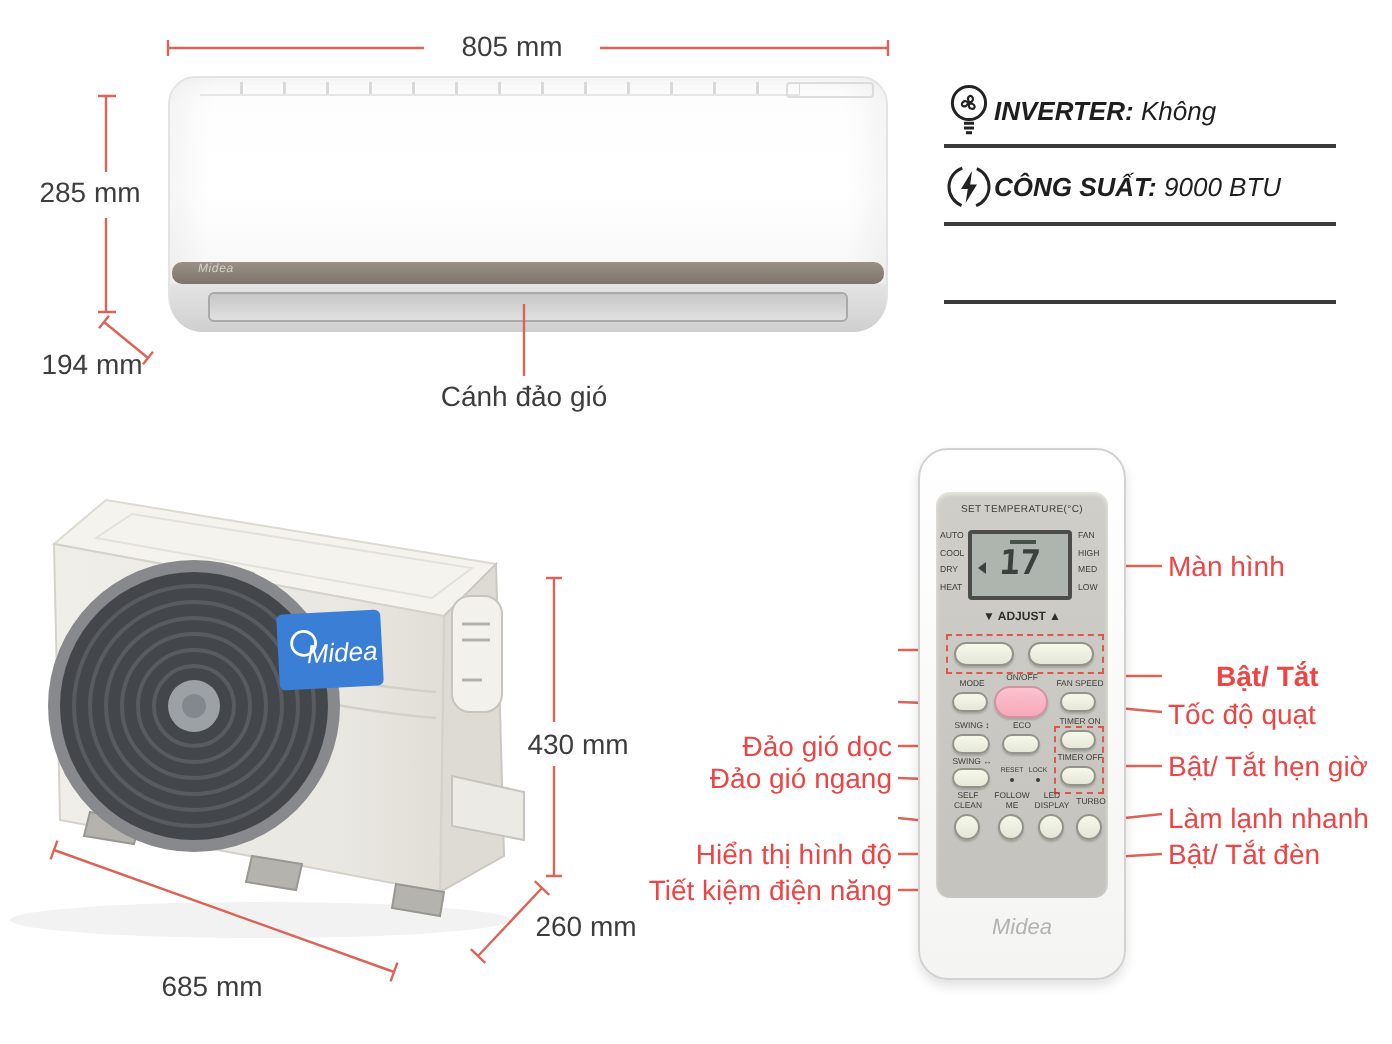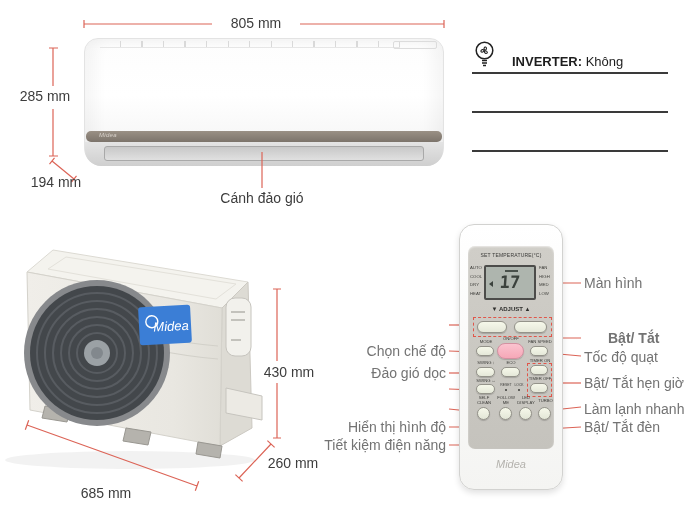--- a/index.html
+++ b/index.html
@@ -1,20 +1,20 @@
 <!DOCTYPE html>
 <html><head>
 <meta charset="utf-8">
 <style>
   * { margin:0; padding:0; box-sizing:border-box; }
   body { background:#ffffff; font-family:"Liberation Sans", sans-serif; }
   #stage { position:relative; width:696px; height:522px; background:#ffffff; overflow:hidden; }
   .abs { position:absolute; }
   .dim-text { font-size:14px; color:#3d3d3d; text-align:center; line-height:15px; }
-  .callout { font-size:14px; color:#737373; line-height:16px; white-space:nowrap; }
+  .callout { font-size:14px; color:#ef4444; line-height:16px; white-space:nowrap; }
   .callout.left { text-align:right; }
   svg.overlay { position:absolute; left:0; top:0; pointer-events:none; }
 
   
   .iu-body { left:84px; top:38px; width:360px; height:128px;
     background:linear-gradient(180deg,#fdfdfd 0%,#ffffff 45%,#f4f4f4 90%,#ededed 100%);
     border:1px solid #e3e3e3; border-radius:14px 14px 18px 18px;
     box-shadow: inset -10px 0 14px rgba(0,0,0,0.04), inset 10px 0 14px rgba(0,0,0,0.04); }
   .iu-vents { left:100px; top:41px; width:300px; height:7px;
     background:repeating-linear-gradient(90deg, transparent 0 20px, #d9d9d9 20px 21.5px);
@@ -22,21 +22,21 @@
   .iu-vent-box { left:393px; top:41px; width:44px; height:8px; border:1px solid #dcdcdc; border-radius:2px; }
   .iu-strip { left:86px; top:131px; width:356px; height:11px;
     background:linear-gradient(180deg,#9a9085,#7c746b); border-radius:5px; }
   .iu-logo { left:99px; top:132px; font-size:6px; font-style:italic; color:#d8d2cb; letter-spacing:0.3px; }
   .iu-panel { left:85px; top:142px; width:358px; height:24px;
     background:linear-gradient(180deg,#e4e4e4,#cfcfcf); border-radius:0 0 16px 16px; }
   .iu-blade { left:104px; top:146px; width:320px; height:15px; border:1px solid #a9a9a9; border-radius:3px;
     background:linear-gradient(180deg,#c8c8c8,#e0e0e0); }
 
   
-  .spec-row { display:flex; align-items:flex-end; gap:15px; left:472px; width:200px; }
+  .spec-row { display:flex; align-items:center; gap:0; left:472px; width:200px;font-style:italic; }
   .spec-text { font-size:13px; color:#1e1e1e; white-space:nowrap; }
   .spec-label { font-weight:bold; }
   .spec-sep { left:472px; width:196px; height:2px; background:#3a3a3a; }
 
   
   .rc-body { left:459px; top:224px; width:104px; height:266px; background:linear-gradient(180deg,#ffffff,#f4f4f2);
     border:1px solid #d2d2d0; border-radius:15px; box-shadow:0 3px 6px rgba(0,0,0,0.12); }
   .rc-panel { left:468px; top:246px; width:86px; height:203px; border-radius:7px;
     background:linear-gradient(180deg,#d0cec8,#c5c3bd); box-shadow:inset 0 1px 2px rgba(255,255,255,0.6); }
   .rc-header { left:466px; top:252px; width:90px; text-align:center; font-size:5px; color:#3a3a38; letter-spacing:0.2px; }
@@ -144,40 +144,47 @@
       <path d="M449,373 H476"></path>
       <path d="M449,389 L476,390"></path>
       <path d="M449,409 L478,412"></path>
       <path d="M449,427 H498 L505,420"></path>
       <path d="M449,445 H512 V379"></path>
     </g>
   </svg>
 
   <div class="abs dim-text" style="left:224px;top:16px;width:64px;">805 mm</div>
   <div class="abs dim-text" style="left:16px;top:89px;width:58px;">285 mm</div>
-  <div class="abs dim-text" style="left:26px;top:175px;width:60px;text-align:center;">194 mm</div>
+  <div class="abs dim-text" style="left:16px;top:175px;width:60px;text-align:center;">194 mm</div>
   <div class="abs dim-text" style="left:204px;top:191px;width:116px;">Cánh đảo gió</div>
   <div class="abs dim-text" style="left:76px;top:450px;width:60px;margin-top:36px;">685 mm</div>
   <div class="abs dim-text" style="left:264px;top:456px;width:58px;">260 mm</div>
   <div class="abs dim-text" style="left:261px;top:365px;width:56px;">430 mm</div>
 
   <div class="abs spec-row" style="top:41px;height:28px;">
     <svg width="25" height="29" viewBox="0 0 25 29">
       <circle cx="12.5" cy="10.5" r="8.3" fill="none" stroke="#222" stroke-width="1.5"></circle>
       <g fill="none" stroke="#222" stroke-width="1.1">
         <path d="M12.5 10 C11 7.4 13.6 5.8 14.4 8 C14.8 9.4 13.6 10.4 12.5 10 Z"></path>
         <path d="M12.5 10 C11 7.4 13.6 5.8 14.4 8 C14.8 9.4 13.6 10.4 12.5 10 Z" transform="rotate(120 12.5 10.5)"></path>
         <path d="M12.5 10 C11 7.4 13.6 5.8 14.4 8 C14.8 9.4 13.6 10.4 12.5 10 Z" transform="rotate(240 12.5 10.5)"></path>
       </g>
       <path d="M10 20.6 h5 M10 23 h5 M11 25.4 h3" stroke="#222" stroke-width="1.5"></path>
     </svg>
     <div class="spec-text"><span class="spec-label">INVERTER:</span> <span>Không</span></div>
   </div>
   <div class="abs spec-sep" style="top:72px;"></div>
 
+  <div class="abs spec-row" style="top:79px;height:28px;">
+    <svg width="25" height="25" viewBox="0 0 25 25">
+      <circle cx="12.5" cy="12.5" r="10" fill="none" stroke="#222" stroke-width="1.5" stroke-dasharray="24 7.4" stroke-dashoffset="12"></circle>
+      <path d="M14 4.5 L8.5 13.5 h3.4 L10.8 20.5 L16.5 11.2 h-3.4 Z" fill="#222"></path>
+    </svg>
+    <div class="spec-text"><span class="spec-label">CÔNG SUẤT:</span> <span>9000 BTU</span></div>
+  </div>
   <div class="abs spec-sep" style="top:111px;"></div>
 
   <div class="abs spec-sep" style="top:150px;"></div>
 
   <div class="abs rc-body"></div>
   <div class="abs rc-panel"></div>
   <div class="abs rc-header">SET TEMPERATURE(°C)</div>
 
   <div class="abs rc-lcd">
     <div class="rc-lcd-bar"></div>
@@ -230,22 +237,22 @@
   <div class="abs rc-btnlabel" style="left:497px;top:396px;width:18px;">FOLLOW ME</div>
   <div class="abs rc-btnlabel" style="left:516px;top:396px;width:20px;">LED DISPLAY</div>
   <div class="abs rc-btnlabel" style="left:536px;top:399px;width:19px;">TURBO</div>
   <div class="abs rc-round" style="left:477px;top:407px;"></div>
   <div class="abs rc-round" style="left:499px;top:407px;"></div>
   <div class="abs rc-round" style="left:519px;top:407px;"></div>
   <div class="abs rc-round" style="left:538px;top:407px;"></div>
 
   <div class="abs rc-logo">Midea</div>
 
-  <div class="abs callout left" style="left:240px;top:343px;width:206px;">Chọn chế độ</div>
   <div class="abs callout left" style="left:240px;top:365px;width:206px;">Đảo gió dọc</div>
+  <div class="abs callout left" style="left:240px;top:381px;width:206px;">Đảo gió ngang</div>
   <div class="abs callout left" style="left:240px;top:419px;width:206px;">Hiển thị hình độ</div>
   <div class="abs callout left" style="left:240px;top:437px;width:206px;">Tiết kiệm điện năng</div>
 
   <div class="abs callout" style="left:584px;top:275px;">Màn hình</div>
   <div class="abs callout" style="left:608px;top:330px;font-weight:bold;">Bật/ Tắt</div>
   <div class="abs callout" style="left:584px;top:349px;">Tốc độ quạt</div>
   <div class="abs callout" style="left:584px;top:375px;">Bật/ Tắt hẹn giờ</div>
   <div class="abs callout" style="left:584px;top:401px;">Làm lạnh nhanh</div>
   <div class="abs callout" style="left:584px;top:419px;">Bật/ Tắt đèn</div>
 

